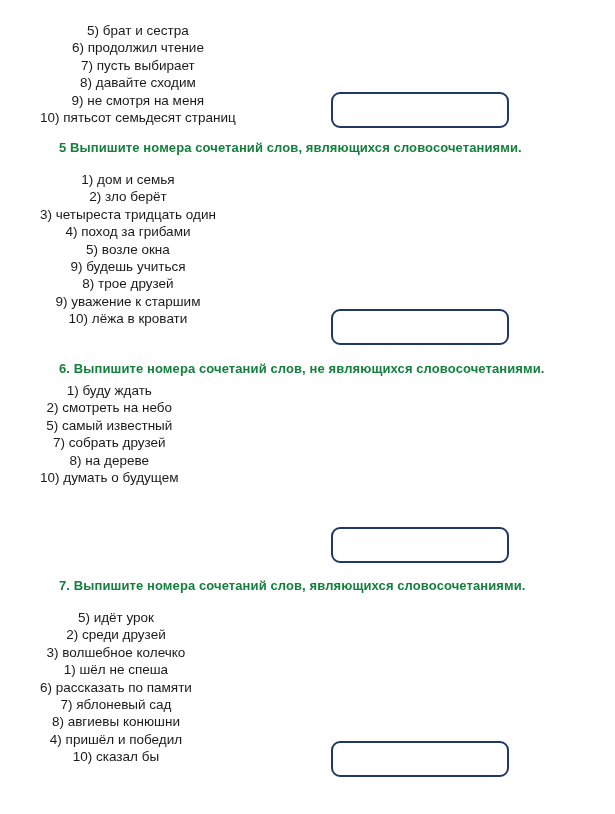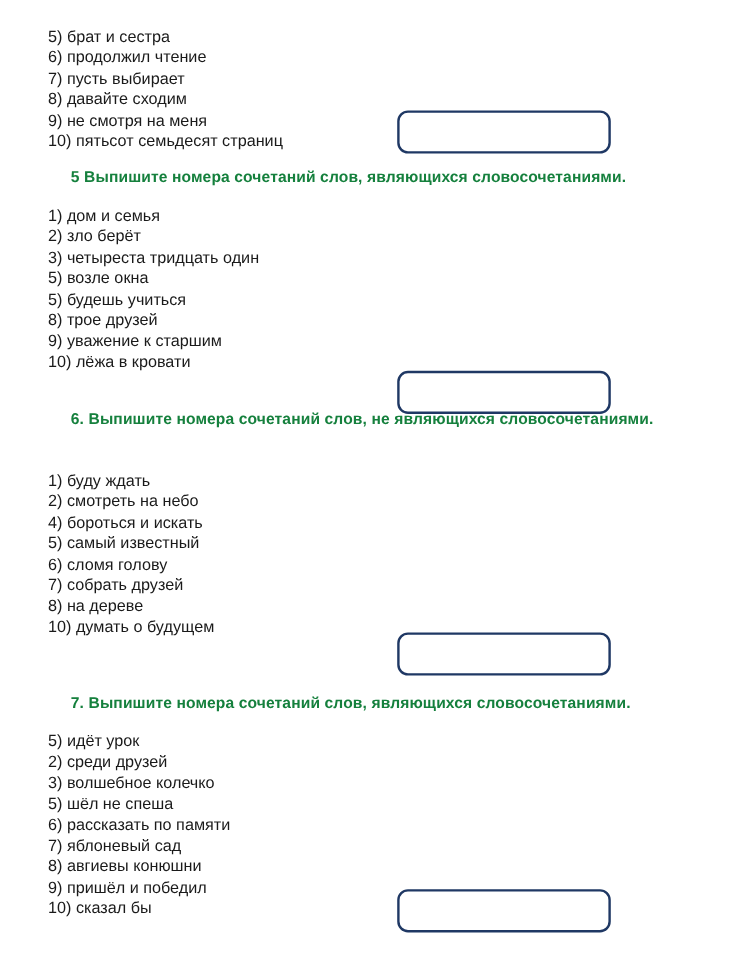--- a/index.html
+++ b/index.html
@@ -28,20 +28,21 @@
   .list {
     position: absolute;
     left: 40px;
     font-size: 13.5px;
     color: #1a1a1a;
   }
   .list .line {
     height: 17.4px;
     line-height: 17.4px;
     white-space: nowrap;
+    text-align: center;
   }
   .answer-box {
     position: absolute;
     left: 331px;
     width: 178px;
     height: 36px;
     box-sizing: border-box;
     border: 2px solid #1f3864;
     border-radius: 9px;
     background: #ffffff;
@@ -65,48 +66,47 @@
       <div class="line">9) не смотря на меня</div>
       <div class="line">10) пятьсот семьдесят страниц</div>
     </div>
   <input type="text" class="answer-box" style="top: 92px;" value="">
 
   <div class="heading" style="top:140px">5 Выпишите номера сочетаний слов, являющихся словосочетаниями.</div>
   <div class="list" style="top:171px">
       <div class="line">1) дом и семья</div>
       <div class="line">2) зло берёт</div>
       <div class="line">3) четыреста тридцать один</div>
+      <div class="line">4) поход за грибами</div>
       <div class="line">5) возле окна</div>
-      <div class="line">5) будешь учиться</div>
+      <div class="line">9) будешь учиться</div>
       <div class="line">8) трое друзей</div>
       <div class="line">9) уважение к старшим</div>
       <div class="line">10) лёжа в кровати</div>
     </div>
   <input type="text" class="answer-box" style="top: 309px;" value="">
 
-  <div class="heading" style="top:341px">6. Выпишите номера сочетаний слов, не являющихся словосочетаниями.</div>
-  <div class="list" style="top:392px">
+  <div class="heading" style="top:361px">6. Выпишите номера сочетаний слов, не являющихся словосочетаниями.</div>
+  <div class="list" style="top:382px">
       <div class="line">1) буду ждать</div>
       <div class="line">2) смотреть на небо</div>
-      <div class="line">4) бороться и искать</div>
       <div class="line">5) самый известный</div>
-      <div class="line">6) сломя голову</div>
       <div class="line">7) собрать друзей</div>
       <div class="line">8) на дереве</div>
       <div class="line">10) думать о будущем</div>
     </div>
   <input type="text" class="answer-box" style="top: 527px;" value="">
 
   <div class="heading" style="top:578px">7. Выпишите номера сочетаний слов, являющихся словосочетаниями.</div>
   <div class="list" style="top:609px">
       <div class="line">5) идёт урок</div>
       <div class="line">2) среди друзей</div>
       <div class="line">3) волшебное колечко</div>
-      <div class="line">5) шёл не спеша</div>
+      <div class="line">1) шёл не спеша</div>
       <div class="line">6) рассказать по памяти</div>
       <div class="line">7) яблоневый сад</div>
       <div class="line">8) авгиевы конюшни</div>
-      <div class="line">9) пришёл и победил</div>
+      <div class="line">4) пришёл и победил</div>
       <div class="line">10) сказал бы</div>
     </div>
   <input type="text" class="answer-box" style="top: 741px;" value="">
 
 </div>
 
 </body></html>

